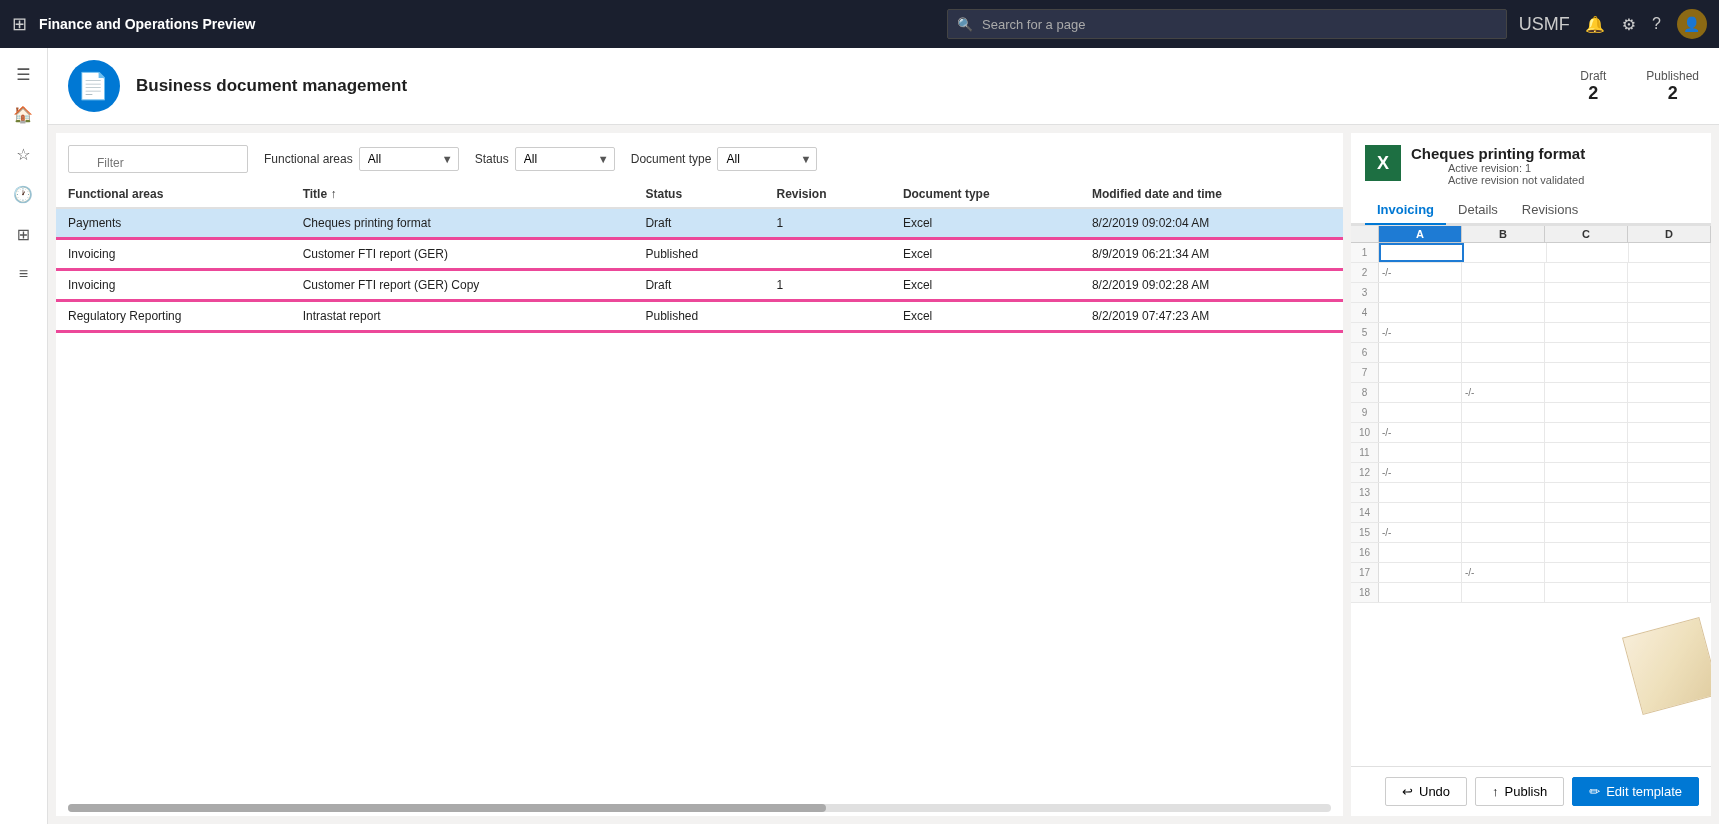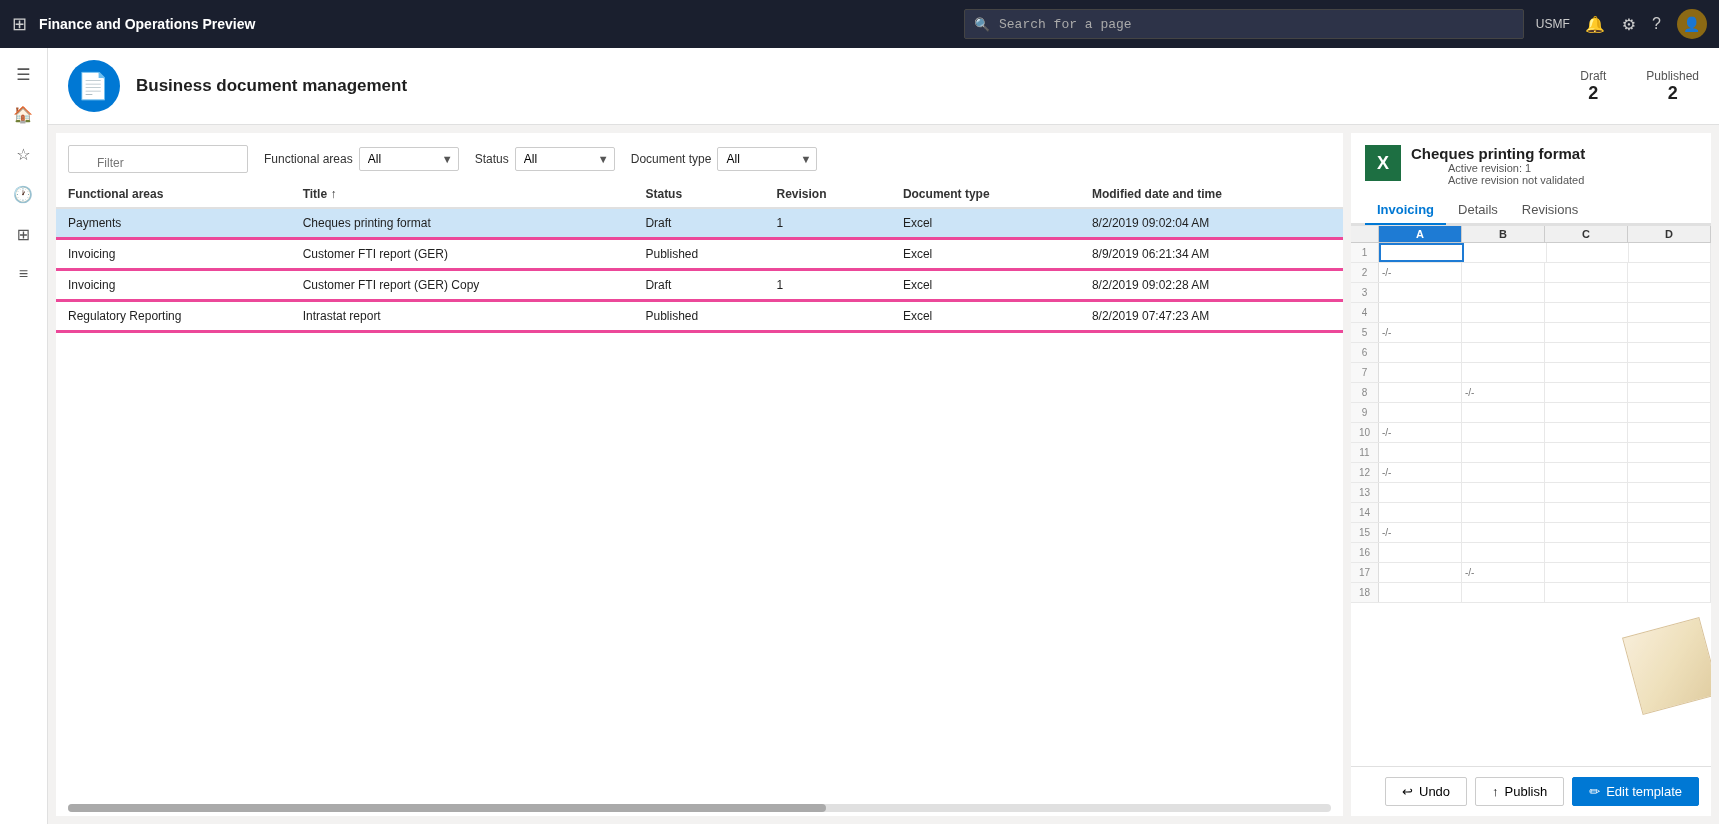--- a/index.html
+++ b/index.html
@@ -24,21 +24,21 @@
       display: flex;
       align-items: center;
       padding: 0 10px;
       width: 560px;
       height: 30px;
       color: #aaa;
       font-size: 13px;
       gap: 8px;
     }
     .nav-right { display: flex; align-items: center; gap: 16px; color: #ccc; font-size: 13px; }
-    .nav-right .user-company { font-size: 12px; }
+    .nav-right .user-company { font-size: 18px; }
     .nav-avatar { width: 30px; height: 30px; border-radius: 50%; background: #8b6914; display: flex; align-items: center; justify-content: center; color: white; font-size: 14px; }
 
     
     .layout { display: flex; height: calc(100vh - 48px); }
     .sidebar {
       width: 48px;
       background: white;
       border-right: 1px solid #e0e0e0;
       display: flex;
       flex-direction: column;
@@ -292,21 +292,21 @@
     .btn-primary { background: #0078d4; color: white; border-color: #0078d4; }
   </style>
 </head>
 <body>
 
 <div class="top-nav">
   <span class="app-grid-icon">⊞</span>
   <span class="app-title">Finance and Operations Preview</span>
   <div class="search-bar">
     <span>🔍</span>
-    <span style="color:#aaa;font-family:Liberation Mono, monospace;">Search for a page</span>
+    <span style="color:#aaa;">Search for a page</span>
   </div>
   <div class="nav-right">
     <span class="user-company">USMF</span>
     <span style="font-size:16px;">🔔</span>
     <span style="font-size:16px;">⚙</span>
     <span style="font-size:16px;">?</span>
     <div class="nav-avatar">👤</div>
   </div>
 </div>
 

